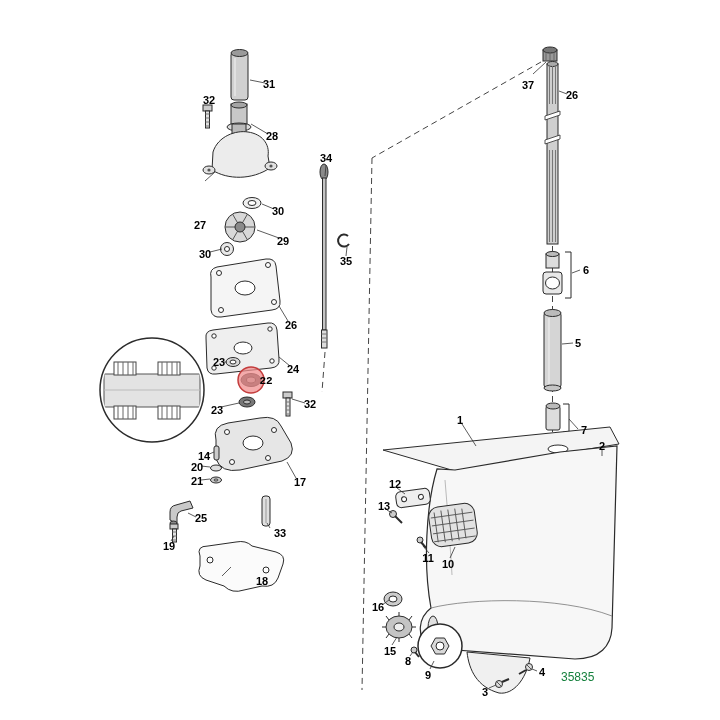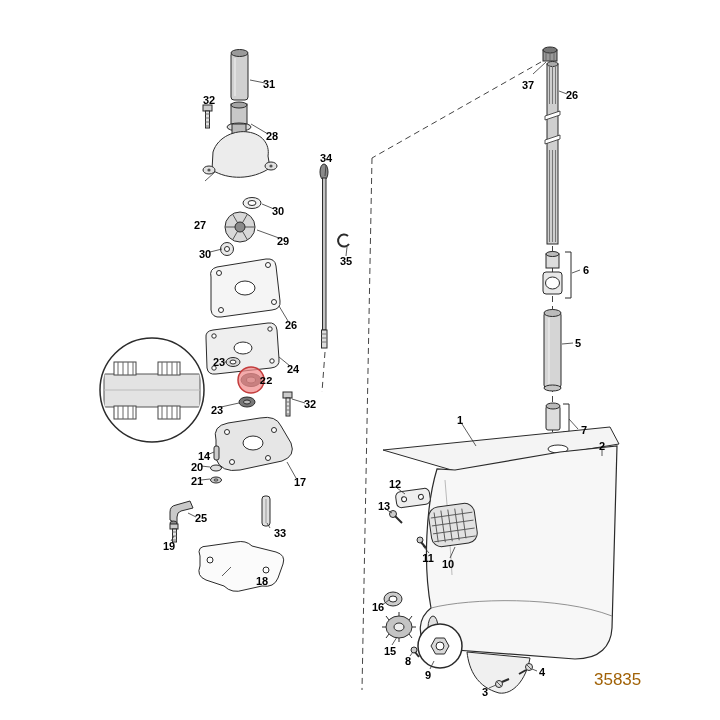--- a/index.html
+++ b/index.html
@@ -1,21 +1,21 @@
 <!DOCTYPE html>
 <html><head>
 <meta charset="utf-8">
 <style>
   html,body{margin:0;padding:0;background:#fff;}
   .stage{position:relative;width:720px;height:720px;background:#ffffff;overflow:hidden;
          font-family:"Liberation Sans",sans-serif;}
   svg{position:absolute;left:0;top:0;}
   .callout{position:absolute;transform:translate(-50%,-50%);font-weight:bold;
            font-size:11px;color:#000;line-height:1;white-space:nowrap;}
-  .drawing-number{position:absolute;left:594px;top:670px;font-size:17px;color:#a16207;}
+  .drawing-number{position:absolute;left:561px;top:670px;font-size:12px;color:#15803d;}
 </style>
 </head>
 <body>
 
 <div class="stage">
 
 <svg width="720" height="720" viewBox="0 0 720 720">
   <defs>
     <clipPath id="mag1">
           <circle cx="152" cy="390" r="50"></circle>

